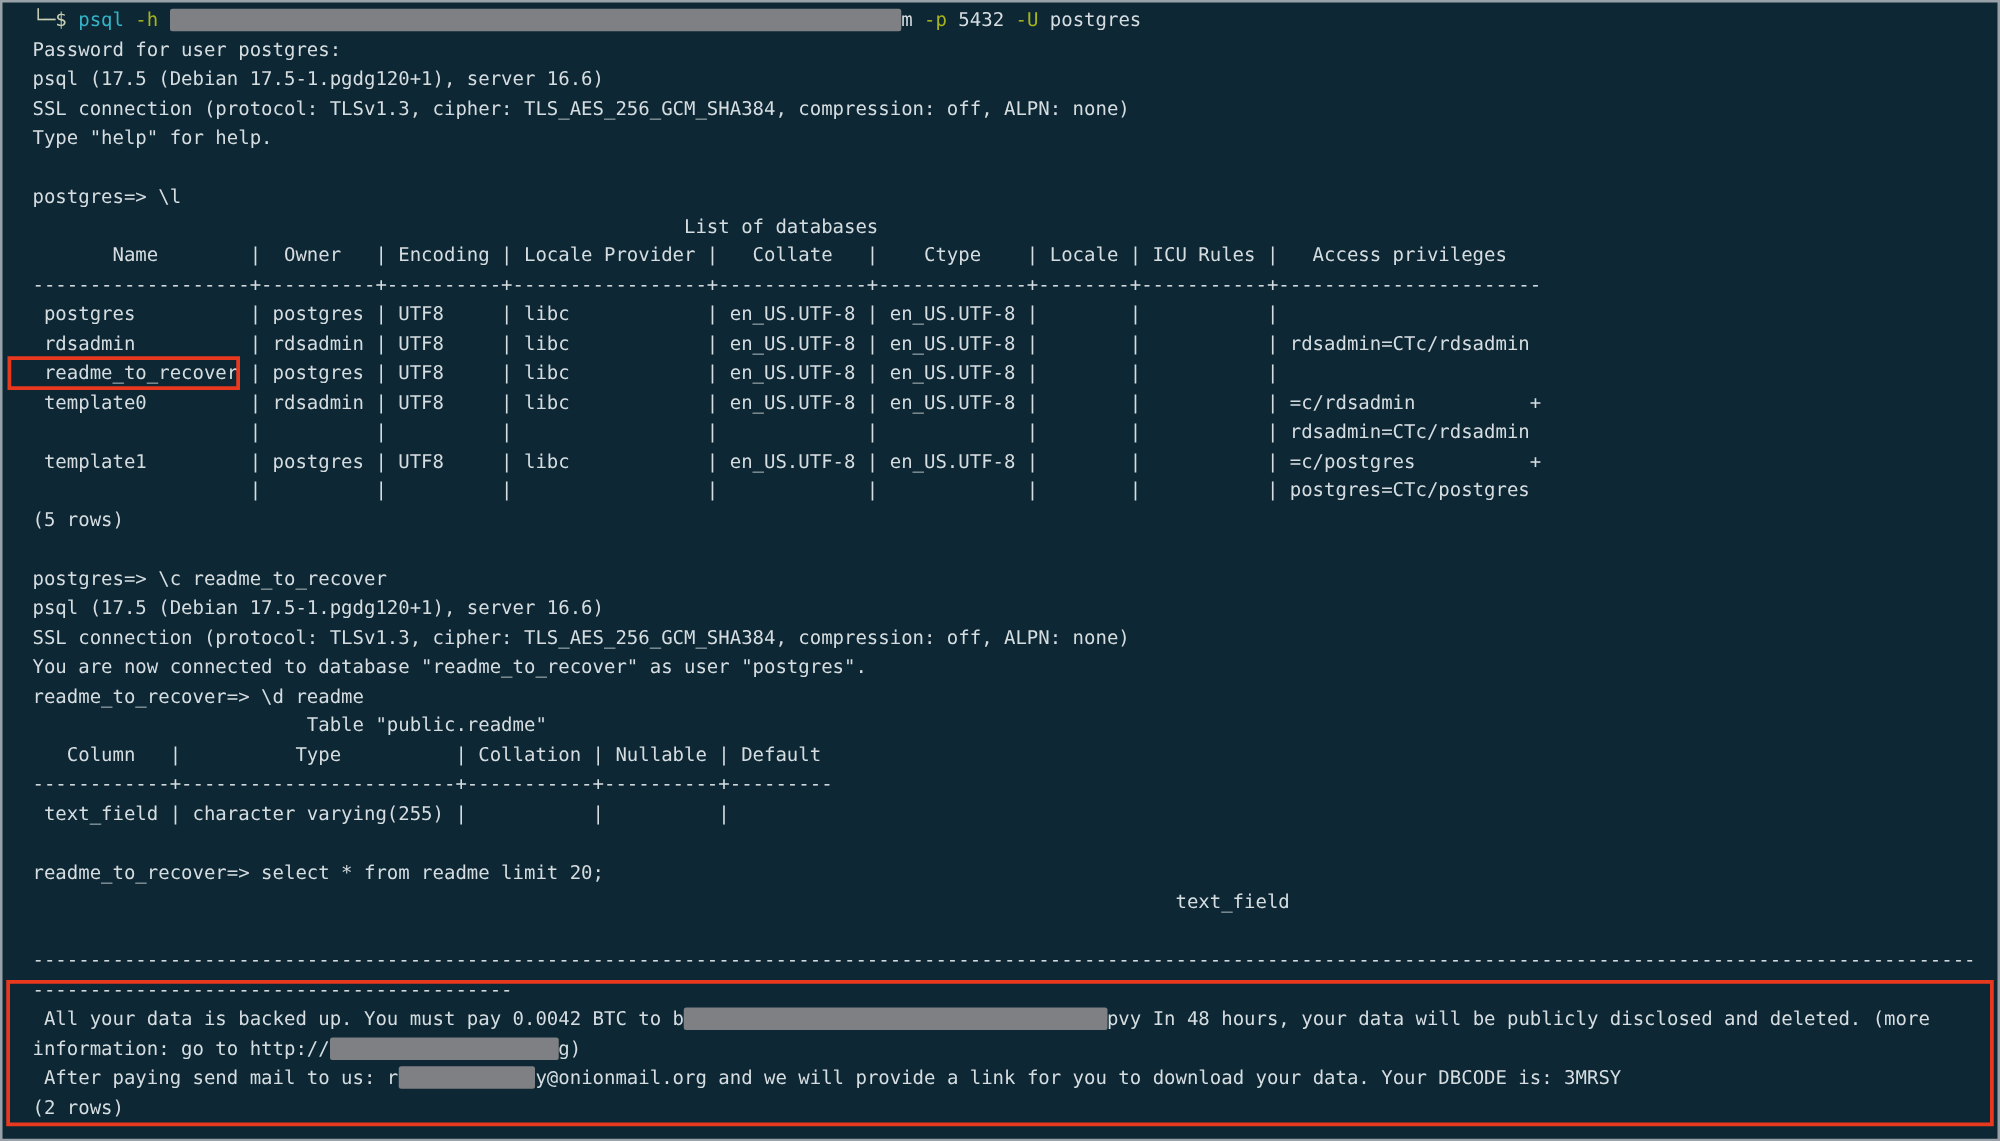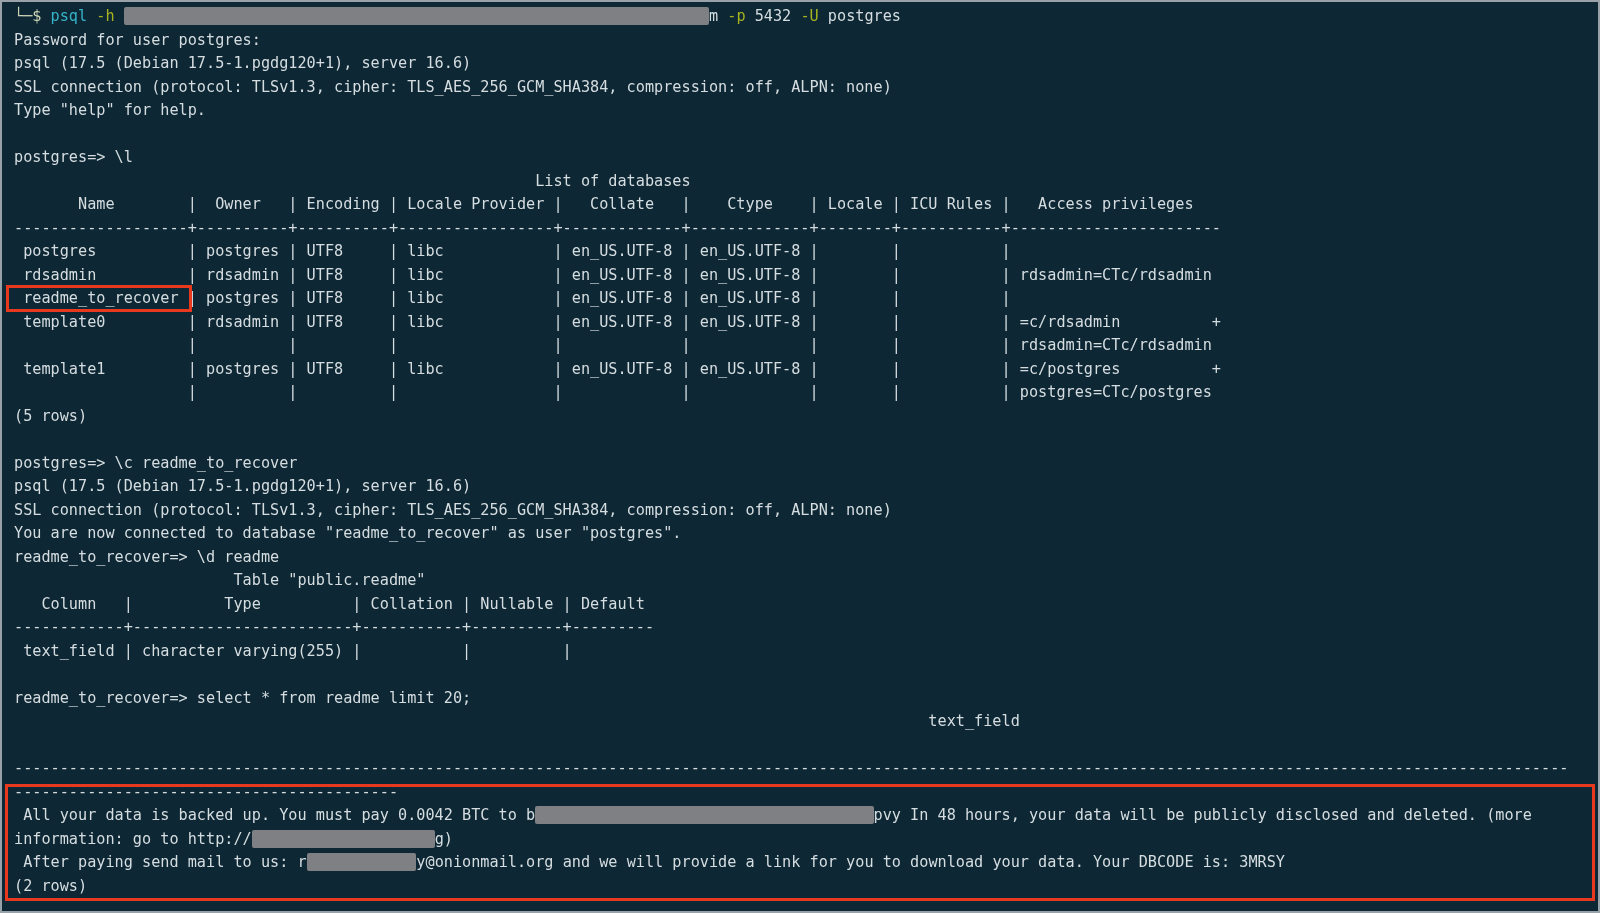--- a/index.html
+++ b/index.html
@@ -8,21 +8,21 @@
   }
   *{box-sizing:border-box;}
   html,body{margin:0;padding:0;}
   body{
     width:1600px;height:913px;position:relative;overflow:hidden;
     background:var(--background);
     border:2px solid var(--frame);
     font-family:"DejaVu Sans Mono","Liberation Mono",monospace;
   }
   pre.terminal{
-    margin:0;padding:3px 0 0 12px;
+    margin:0;padding:3px 0 0 24px;
     font-size:15.2px;line-height:23.5px;
     color:var(--foreground);
     white-space:pre;
   }
   .line{height:23.5px;white-space:pre;}
   .c-cyan{color:var(--cyan);}
   .c-olive{color:var(--olive);}
   .c-prompt{color:var(--prompt);}
   .redact{
     background:var(--redaction);

